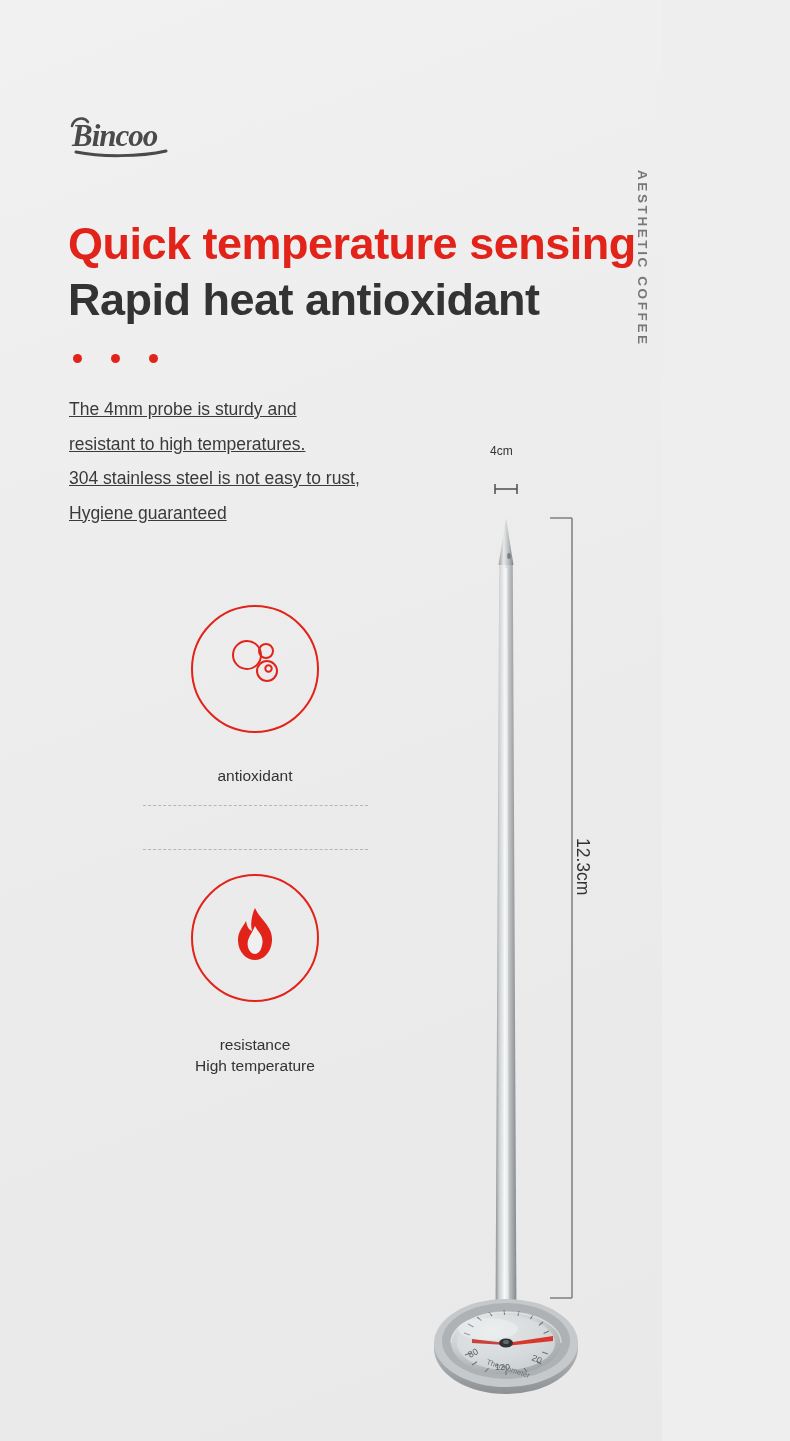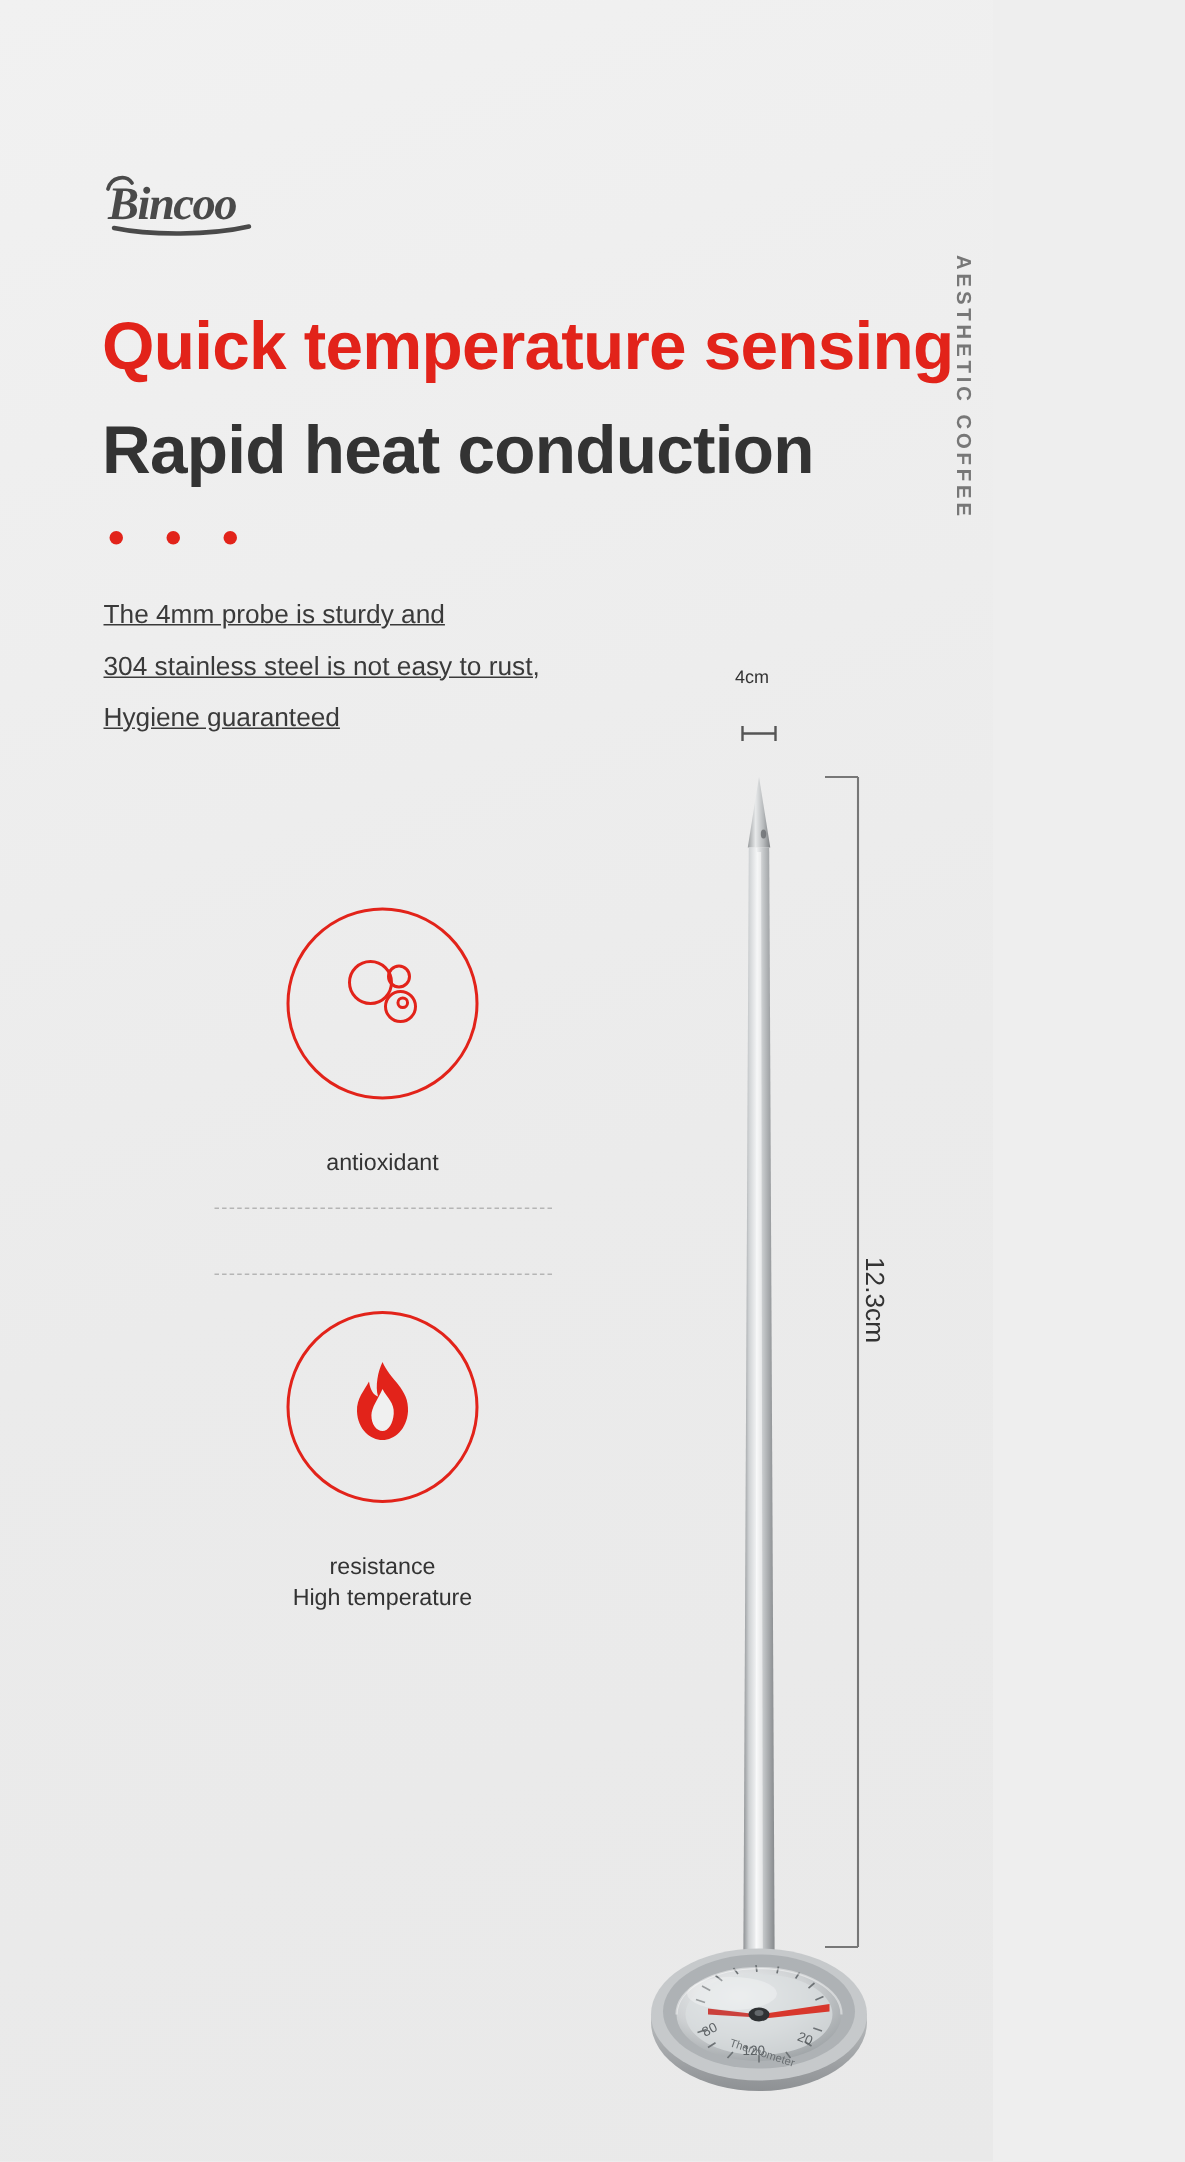--- a/index.html
+++ b/index.html
@@ -29,21 +29,21 @@
     top: 112px;
     width: 120px;
     height: 50px;
   }
   .logo svg { display: block; }
 
   
   .headline-red {
     position: absolute;
     left: 68px;
-    top: 205px;
+    top: 218px;
     font-size: 45px;
     font-weight: bold;
     color: #e2231a;
     letter-spacing: -0.5px;
     white-space: nowrap;
   }
   .headline-dark {
     position: absolute;
     left: 68px;
     top: 274px;
@@ -171,30 +171,31 @@
     <svg width="120" height="52" viewBox="0 0 120 52" xmlns="http://www.w3.org/2000/svg">
       <g fill="#4a4a4a" font-family="Liberation Serif, serif" font-style="italic" font-weight="bold">
         <text x="2" y="34" font-size="31" letter-spacing="-1">Bincoo</text>
       </g>
       <path d="M6 40 C30 45, 70 45, 96 39" stroke="#4a4a4a" stroke-width="3" fill="none" stroke-linecap="round"></path>
       <path d="M2 14 C4 6, 14 4, 18 10" stroke="#4a4a4a" stroke-width="2.5" fill="none" stroke-linecap="round"></path>
     </svg>
   </div>
 
   <div class="headline-red">Quick temperature sensing</div>
-  <div class="headline-dark">Rapid heat conduction</div>
+  <div class="headline-dark">Rapid heat antioxidant</div>
 
   <div class="dots">
     <span></span>
     <span></span>
     <span></span>
   </div>
 
   <div class="body-copy">
     <div>The 4mm probe is sturdy and</div>
+    <div>resistant to high temperatures.</div>
     <div>304 stainless steel is not easy to rust,</div>
     <div>Hygiene guaranteed</div>
   </div>
 
   <div class="vertical-label">AESTHETIC COFFEE</div>
 
   <div class="features">
 
     <div class="feature">
       <div class="feature-circle">

